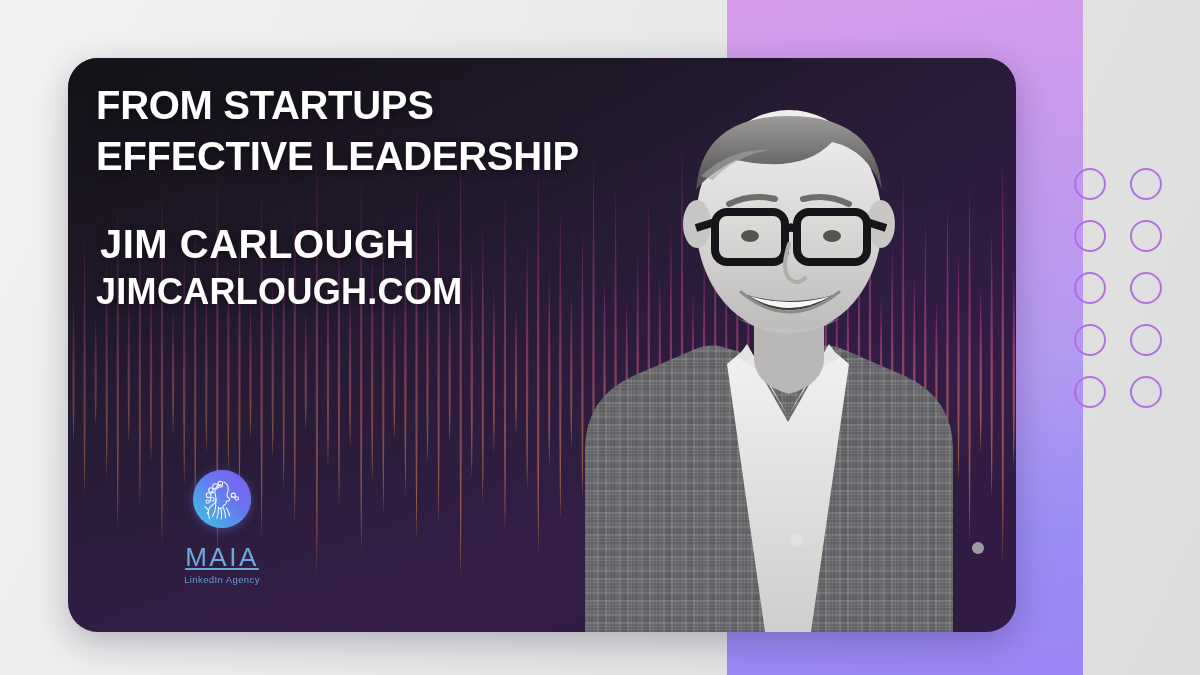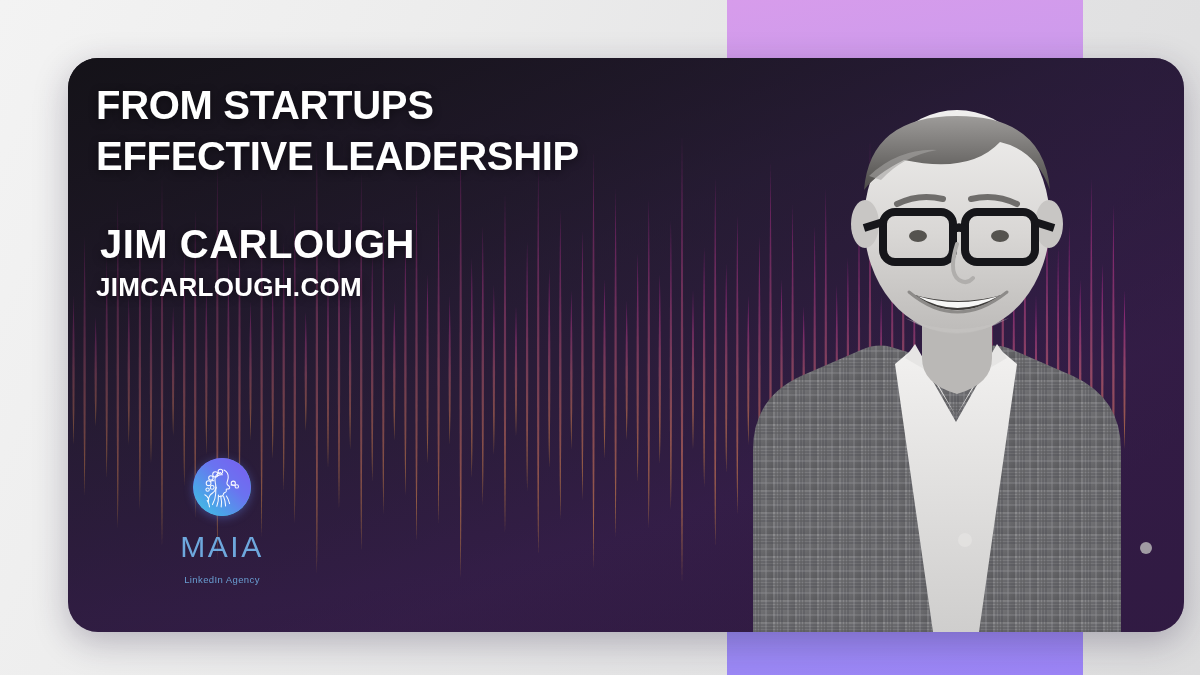--- a/index.html
+++ b/index.html
@@ -26,21 +26,21 @@
     display:grid;grid-template-columns:repeat(2,56px);grid-auto-rows:52px;
     column-gap:0;row-gap:0;align-items:center;justify-items:center;
   }
   .circle-grid .ring{
     width:32px;height:32px;border-radius:50%;
     border:2.5px solid #b06ae0;box-sizing:border-box;opacity:.95;
   }
 
   
   .card{
-    position:absolute;left:68px;top:58px;width:1116px;height:574px;
+    position:absolute;left:68px;top:58px;width:948px;height:574px;
     border-radius:30px;overflow:hidden;
     background:
       radial-gradient(120% 120% at 0% 0%, #1c1a20 0%, #211c28 26%, #2a1f38 55%, #301f44 80%, #2e1c40 100%);
     box-shadow:0 10px 34px rgba(40,30,60,.28);
   }
   .card-tint{
     position:absolute;inset:0;
     background:linear-gradient(160deg, rgba(20,18,24,.95) 0%, rgba(35,24,48,.55) 38%, rgba(60,26,78,.30) 70%, rgba(52,24,70,.45) 100%);
     pointer-events:none;
   }
@@ -55,42 +55,42 @@
     letter-spacing:-0.3px;margin:0;text-transform:uppercase;
     text-shadow:0 2px 10px rgba(0,0,0,.45);
   }
   .title span{display:block;white-space:nowrap;}
   .speaker{
     color:#ffffff;font-weight:700;font-size:40px;line-height:1;
     letter-spacing:.5px;margin:42px 0 0 4px;text-transform:uppercase;
     text-shadow:0 2px 10px rgba(0,0,0,.45);
   }
   .website{
-    color:#ffffff;font-weight:700;font-size:26px;line-height:1;
+    color:#ffffff;font-weight:700;font-size:36px;line-height:1;
     letter-spacing:.3px;margin:10px 0 0 0;text-transform:uppercase;
     text-shadow:0 2px 10px rgba(0,0,0,.45);
   }
 
   
   .logo-lockup{
     position:absolute;left:84px;bottom:48px;z-index:7;
     display:flex;flex-direction:column;align-items:center;width:140px;
   }
   .logo-mark{
     width:58px;height:58px;border-radius:50%;
     background:linear-gradient(135deg,#7b5cf0 0%,#6f6ef2 22%,#4fa9e8 62%,#46c7e0 100%);
     display:flex;align-items:center;justify-content:center;overflow:hidden;
     box-shadow:0 2px 10px rgba(90,120,220,.45);
   }
   .logo-word{
-    margin-top:16px;color:#6ea8dd;font-size:30px;letter-spacing:2.5px;
-    font-weight:400;line-height:1;
+    margin-top:16px;color:#6ea8dd;font-size:26px;letter-spacing:2.5px;
+    font-weight:400;line-height:1;text-decoration:underline;
   }
   .logo-sub{
-    margin-top:13px;color:#6ea8dd;font-size:9.5px;letter-spacing:.4px;
+    margin-top:5px;color:#6ea8dd;font-size:9.5px;letter-spacing:.4px;
     font-weight:400;line-height:1;opacity:.92;
   }
 
   
   .portrait{
     position:absolute;right:0;bottom:0;width:455px;height:560px;
     z-index:5;overflow:hidden;
   }
   .portrait svg{display:block;}
 </style>

